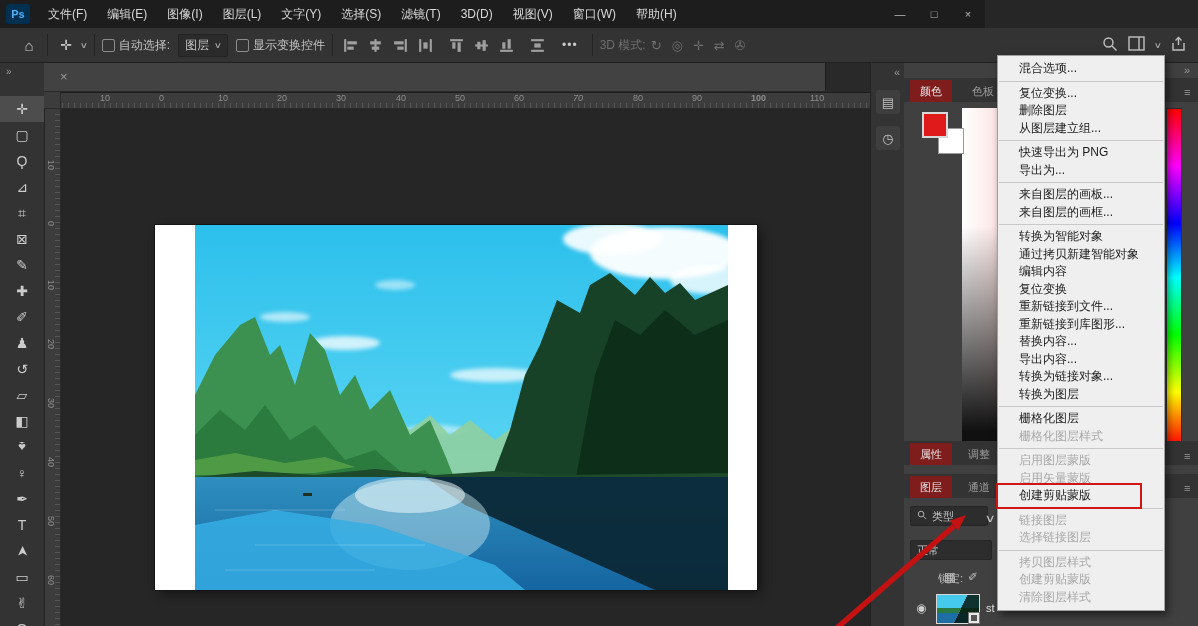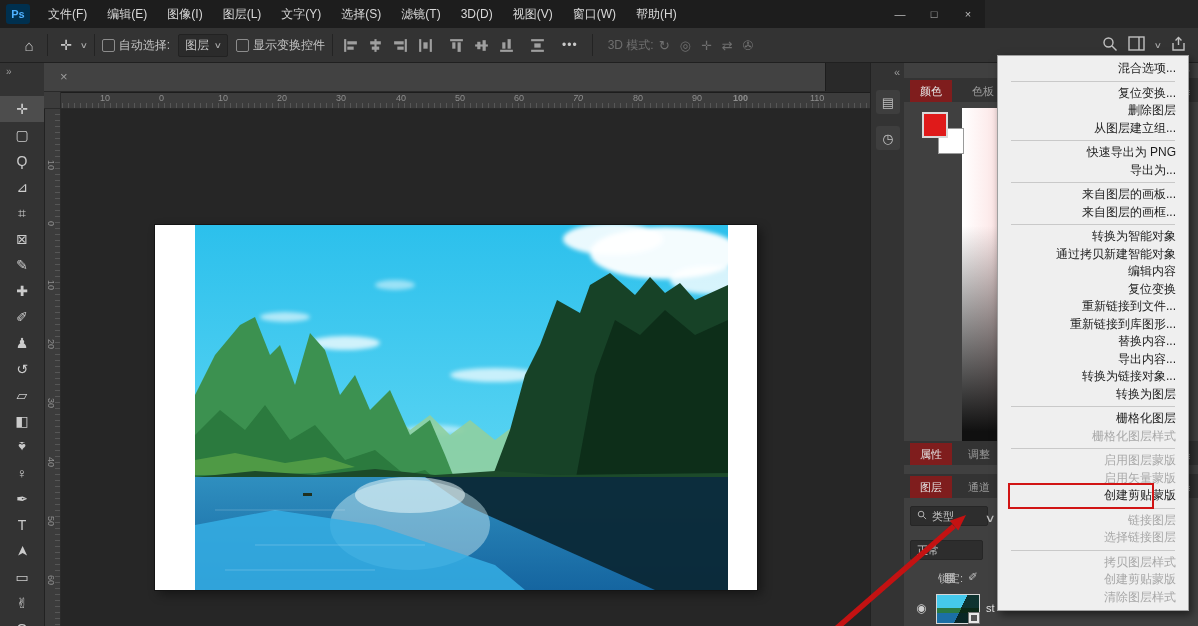--- a/index.html
+++ b/index.html
@@ -16,21 +16,21 @@
   .ob{display:flex;align-items:center;gap:4px;}
   .vsep{width:1px;height:22px;background:#232323;margin:0 7px;}
   .ob-icon{color:#c8c8c8;font-size:14px;width:22px;text-align:center;}
   .chk{width:11px;height:11px;border:1px solid #8c8c8c;border-radius:2px;display:inline-block;}
   .dd{display:flex;align-items:center;gap:6px;background:#2b2b2b;border:1px solid #222;border-radius:2px;padding:2px 6px;}
   .chev{font-size:8px;color:#a8a8a8;transform:scaleX(1.4);}
   .aicon{width:17px;height:17px;display:inline-block;margin:0 2px;}
   .aicon svg{width:100%;height:100%;fill:#9f9f9f;}
   .rot90{transform:rotate(90deg);}
   .g3d{color:#6f6f6f;font-size:13px;margin:0 5px;}
-  .dim{color:#6f6f6f;margin-left:8px;}
+  .dim{color:#6f6f6f;}
   .ob-right{margin-left:auto;display:flex;align-items:center;gap:10px;margin-right:12px;}
   .lineicon svg{stroke:#c0c0c0;fill:none;stroke-width:1.4;}
   
   .left-strip{position:absolute;left:0;top:62px;width:44px;height:564px;background:#333333;border-right:1px solid #222;z-index:3;}
   .strip-head{height:30px;color:#9a9a9a;font-size:10px;padding:4px 0 0 6px;letter-spacing:-1px;}
   .tool{width:44px;height:26px;display:flex;align-items:center;justify-content:center;color:#cccccc;font-size:14px;}
   .tool.selected{background:#4d4d4d;}
   .tool .tool-glyph{pointer-events:none;}
   
   .docbar{position:absolute;left:44px;top:62px;width:826px;height:30px;background:#292929;border-bottom:1px solid #1d1d1d;z-index:3;}
@@ -66,21 +66,21 @@
     background:linear-gradient(180deg,#ff0000 0%,#ff00ff 17%,#0000ff 34%,#00ffff 50%,#00ff00 67%,#ffff00 84%,#ff0000 100%);}
   .mini-box{position:absolute;background:#2d2d2d;border:1px solid #262626;border-radius:2px;display:flex;align-items:center;color:#c6c6c6;font-size:11px;gap:5px;padding:0 6px;box-sizing:border-box;z-index:4;}
   .plabel{position:absolute;color:#bdbdbd;font-size:11px;z-index:4;}
   .eye-icon{color:#cfcfcf;font-size:12px;}
   .layer-thumb{position:absolute;left:936px;top:594px;width:44px;height:30px;border:1px solid #d6d6d6;box-sizing:border-box;z-index:4;
     background:linear-gradient(115deg,transparent 0 55%,rgba(5,25,15,.85) 55% 100%),linear-gradient(180deg,#45c9ec 0 48%,#2a7a44 48% 66%,#1b6fa5 66% 100%);}
   .so-badge{position:absolute;right:-1px;bottom:-1px;width:12px;height:12px;background:#e8e8e8;border:1px solid #777;box-sizing:border-box;}
   .so-badge::after{content:"";position:absolute;left:2px;top:2px;width:6px;height:6px;background:#555;}
   .edge-glyph{position:absolute;color:#9a9a9a;font-size:11px;z-index:4;}
   
-  .ctx{position:absolute;left:997px;top:55px;width:166px;background:#efefef;border:1px solid #a0a0a0;box-shadow:3px 4px 8px rgba(0,0,0,.5);padding:4px 12px;z-index:20;text-align:right;}
+  .ctx{position:absolute;left:997px;top:55px;width:166px;background:#efefef;border:1px solid #a0a0a0;box-shadow:3px 4px 8px rgba(0,0,0,.5);padding:4px 0;z-index:20;}
   .ctx-item{height:17.5px;line-height:17.5px;padding-left:21px;font-size:12px;color:#1c1c1c;white-space:nowrap;box-sizing:border-box;}
   .ctx-item.disabled{color:#a8a8a8;}
   .ctx-item.separator{height:1px;background:#c9c9c9;margin:3px 1px;padding:0;}
   .ctx-item.highlighted{position:relative;}
   .ctx-item.highlighted::after{content:"";position:absolute;left:-2px;right:22px;top:-4px;bottom:-4px;border:2px solid #d11414;}
   
   .arrow-layer{position:absolute;left:0;top:0;width:1198px;height:626px;z-index:30;pointer-events:none;}
 </style>
 </head>
 <body>
@@ -333,21 +333,21 @@
       <span class="htick" style="left: 159px;">0</span>
       <span class="htick" style="left: 218px;">10</span>
       <span class="htick" style="left: 277px;">20</span>
       <span class="htick" style="left: 336px;">30</span>
       <span class="htick" style="left: 396px;">40</span>
       <span class="htick" style="left: 455px;">50</span>
       <span class="htick" style="left: 514px;">60</span>
       <span class="htick" style="left: 573px; font-style: italic;">70</span>
       <span class="htick" style="left: 633px;">80</span>
       <span class="htick" style="left: 692px;">90</span>
-      <span class="htick" style="left: 733px; font-weight: bold;">100</span>
+      <span class="htick" style="left: 751px; font-weight: bold;">100</span>
       <span class="htick" style="left: 810px;">110</span>
   </div>
   <div class="vlabels">
     <span class="vtick" style="top: 160px;">10</span>
       <span class="vtick" style="top: 221px;">0</span>
       <span class="vtick" style="top: 280px;">10</span>
       <span class="vtick" style="top: 339px;">20</span>
       <span class="vtick" style="top: 398px;">30</span>
       <span class="vtick" style="top: 457px;">40</span>
       <span class="vtick" style="top: 516px;">50</span>
@@ -381,21 +381,21 @@
 
   <div class="mini-box" style="left:910px;top:506px;width:78px;height:20px;">
     <span class="lineicon"><svg width="10" height="10" viewBox="0 0 16 16">
           <circle cx="6.5" cy="6.5" r="4.5"></circle>
           <line x1="10" y1="10" x2="14.5" y2="14.5"></line>
         </svg></span>
     <span>类型</span>
   </div>
   <span class="plabel chev" style="left:986px;top:512px;">∨</span>
 
-  <div class="mini-box" style="left:910px;top:540px;width:73px;height:20px;">
+  <div class="mini-box" style="left:910px;top:540px;width:82px;height:20px;">
     <span>正常</span>
   </div>
 
   <span class="plabel" style="left:910px;top:571px;margin-left:28px;">锁定:</span>
   <span class="plabel" style="left:944px;top:570px;font-size:12px;">▦</span>
   <span class="plabel" style="left:968px;top:570px;font-size:12px;">✐</span>
 
   <span class="plabel eye-icon" style="left:916px;top:601px;">◉</span>
   <div class="layer-thumb">
     <span class="so-badge"></span>

